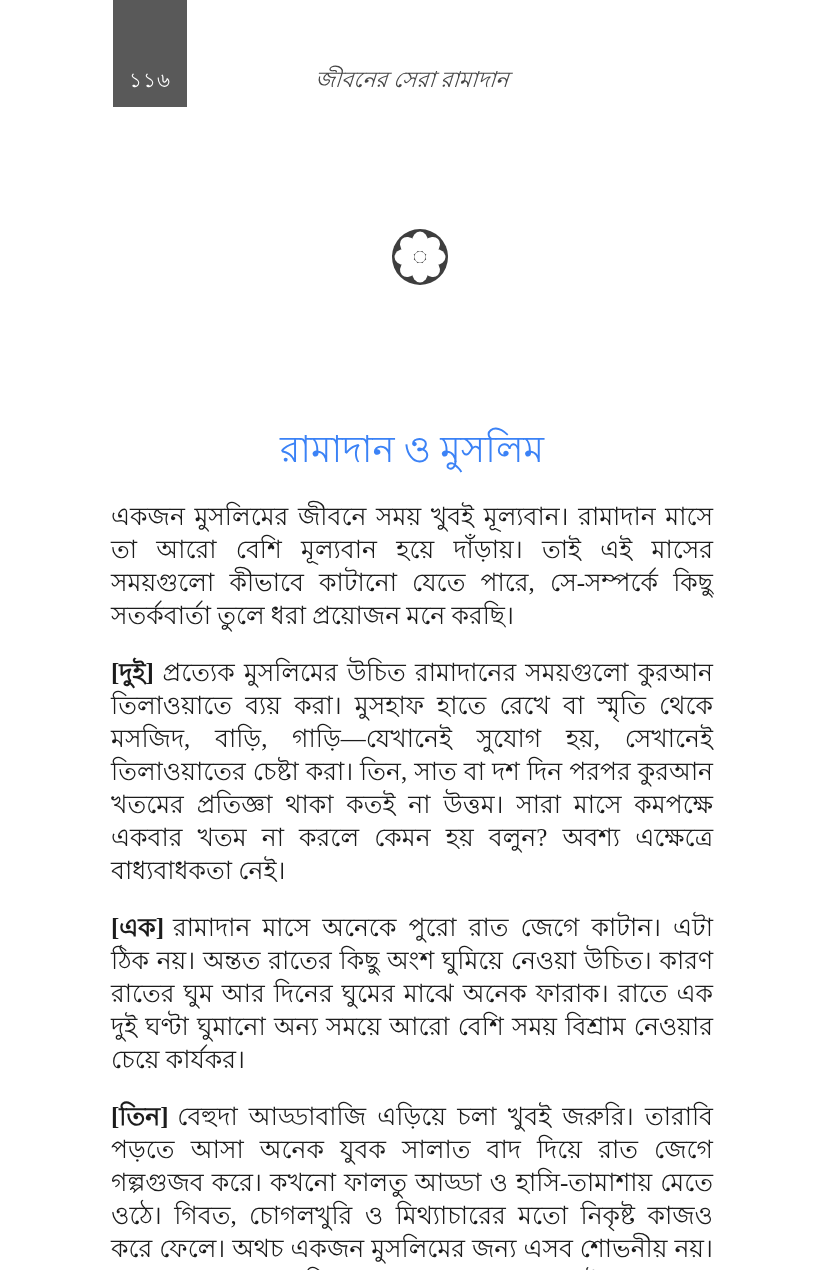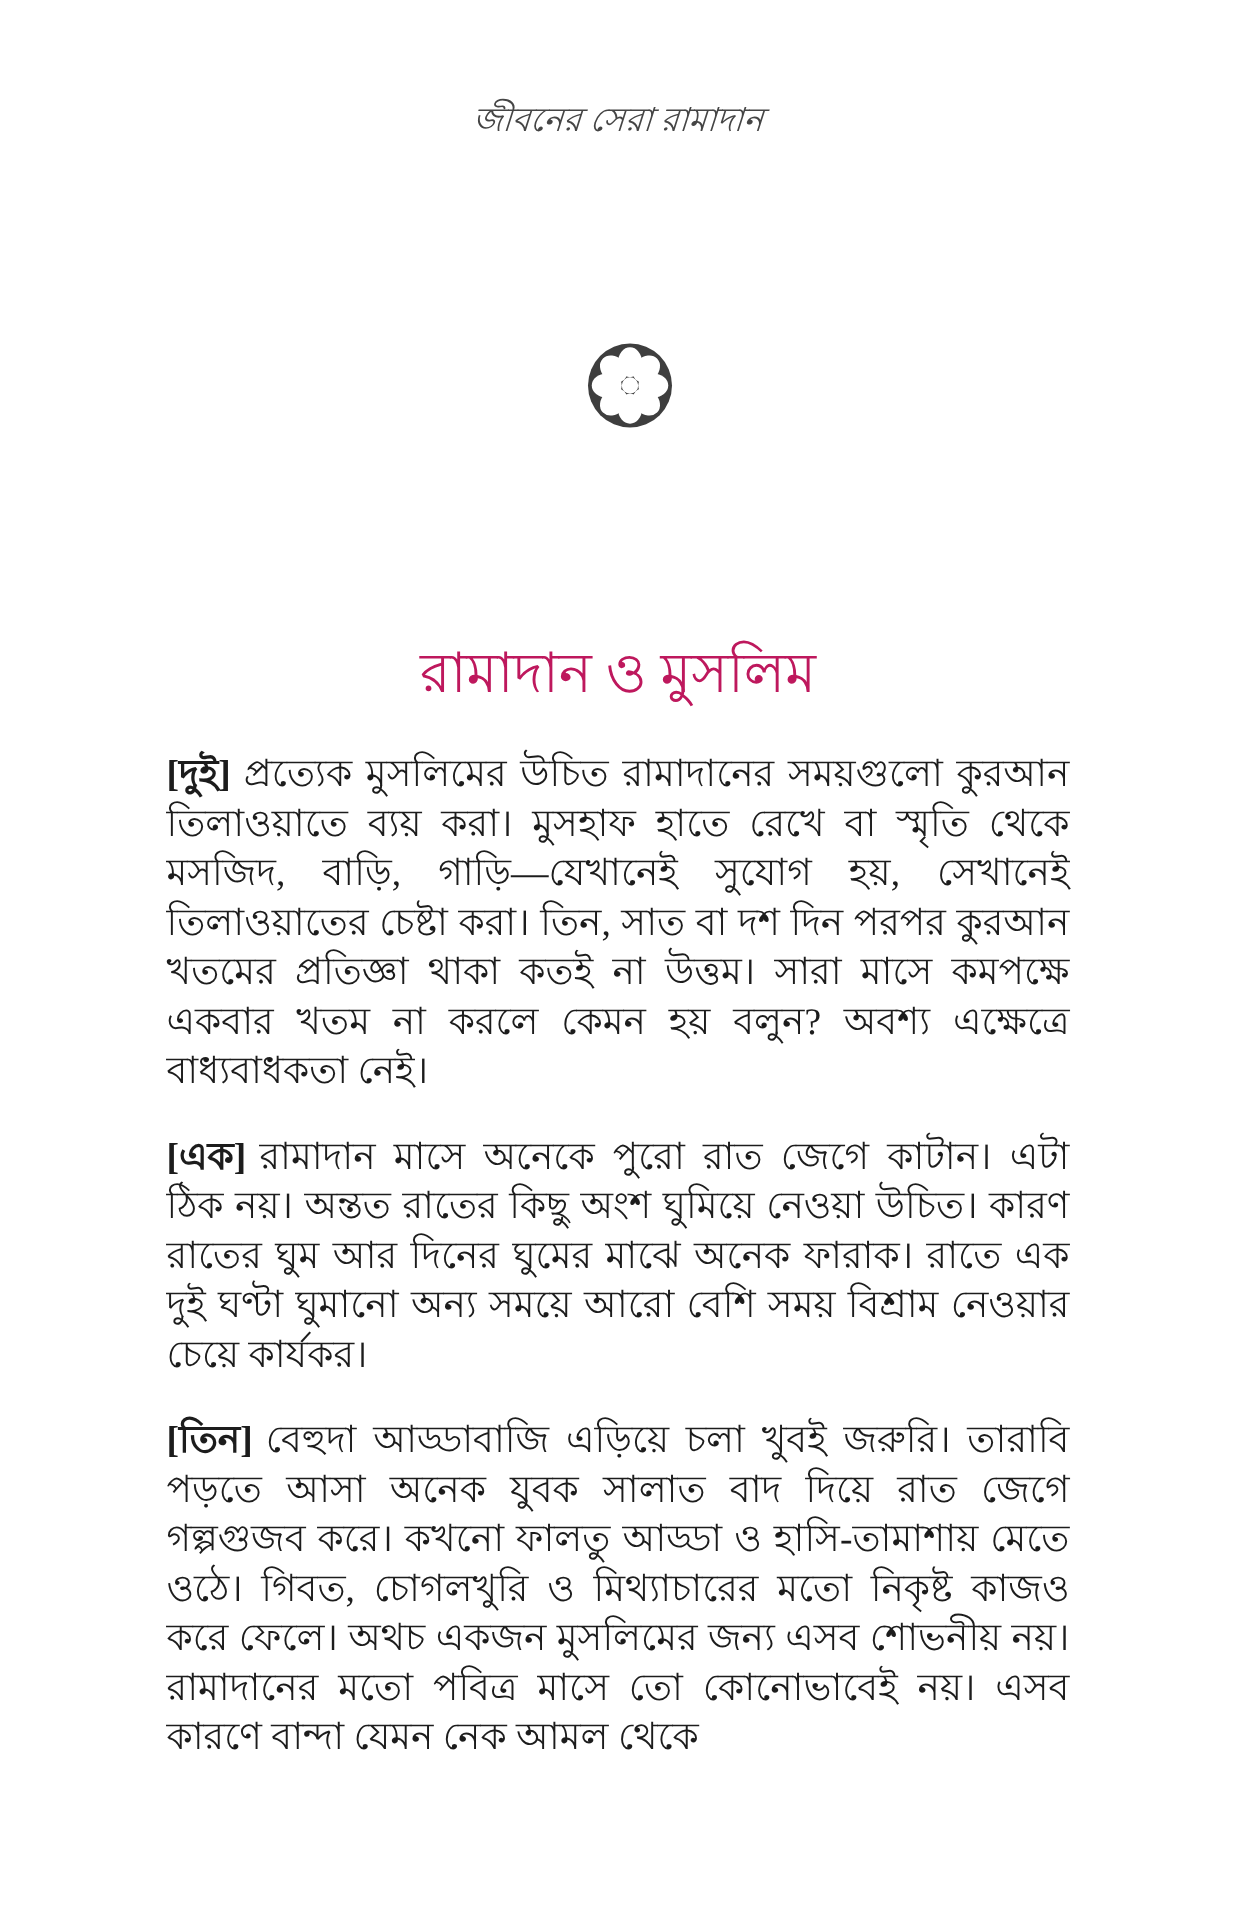--- a/index.html
+++ b/index.html
@@ -52,21 +52,21 @@
     width: 58px; height: 58px;
   }
 
   
   .chapter-title {
     position: absolute;
     left: 111px; top: 428px;
     width: 602px;
     text-align: center;
     font-size: 37px;
-    color: #be185d;
+    color: #3b82f6;
     line-height: 1.2;
   }
 
   
   .body-text {
     position: absolute;
     left: 111px; top: 500px;
     width: 602px;
     font-size: 25px;
     line-height: 33px;
@@ -76,20 +76,23 @@
   .para { margin: 0 0 24px 0; }
   .para:last-child { margin-bottom: 0; }
   .para-label { font-weight: bold; margin-right: 0.35em; }
   .para-label:empty { margin-right: 0; }
 </style>
 </head>
 <body>
 
 <div class="page">
 
+  <div class="pagenum-block">
+    <span class="pagenum">১১৬</span>
+  </div>
 
   <div class="running-header">জীবনের সেরা রামাদান</div>
 
   <div class="ornament">
     <svg width="58" height="58" viewBox="-29 -29 58 58" xmlns="http://www.w3.org/2000/svg">
       <circle cx="0" cy="0" r="28" fill="#3e3e3e"></circle>
       <g fill="#ffffff">
         <ellipse cx="0" cy="-15.5" rx="8" ry="10" transform="rotate(0)"></ellipse>
         <ellipse cx="0" cy="-15.5" rx="8" ry="10" transform="rotate(45)"></ellipse>
         <ellipse cx="0" cy="-15.5" rx="8" ry="10" transform="rotate(90)"></ellipse>
@@ -99,18 +102,19 @@
         <ellipse cx="0" cy="-15.5" rx="8" ry="10" transform="rotate(270)"></ellipse>
         <ellipse cx="0" cy="-15.5" rx="8" ry="10" transform="rotate(315)"></ellipse>
         <circle cx="0" cy="0" r="5.5"></circle>
       </g>
     </svg>
   </div>
 
   <h1 class="chapter-title" style="margin:0; font-weight:normal;">রামাদান ও মুসলিম</h1>
 
   <div class="body-text">
+    <p class="para"><span class="para-label"></span><span>একজন মুসলিমের জীবনে সময় খুবই মূল্যবান। রামাদান মাসে তা আরো বেশি মূল্যবান হয়ে দাঁড়ায়। তাই এই মাসের সময়গুলো কীভাবে কাটানো যেতে পারে, সে-সম্পর্কে কিছু সতর্কবার্তা তুলে ধরা প্রয়োজন মনে করছি।</span></p>
     <p class="para"><span class="para-label">[দুই]</span><span>প্রত্যেক মুসলিমের উচিত রামাদানের সময়গুলো কুরআন তিলাওয়াতে ব্যয় করা। মুসহাফ হাতে রেখে বা স্মৃতি থেকে মসজিদ, বাড়ি, গাড়ি—যেখানেই সুযোগ হয়, সেখানেই তিলাওয়াতের চেষ্টা করা। তিন, সাত বা দশ দিন পরপর কুরআন খতমের প্রতিজ্ঞা থাকা কতই না উত্তম। সারা মাসে কমপক্ষে একবার খতম না করলে কেমন হয় বলুন? অবশ্য এক্ষেত্রে বাধ্যবাধকতা নেই।</span></p>
     <p class="para"><span class="para-label">[এক]</span><span>রামাদান মাসে অনেকে পুরো রাত জেগে কাটান। এটা ঠিক নয়। অন্তত রাতের কিছু অংশ ঘুমিয়ে নেওয়া উচিত। কারণ রাতের ঘুম আর দিনের ঘুমের মাঝে অনেক ফারাক। রাতে এক দুই ঘণ্টা ঘুমানো অন্য সময়ে আরো বেশি সময় বিশ্রাম নেওয়ার চেয়ে কার্যকর।</span></p>
     <p class="para"><span class="para-label">[তিন]</span><span>বেহুদা আড্ডাবাজি এড়িয়ে চলা খুবই জরুরি। তারাবি পড়তে আসা অনেক যুবক সালাত বাদ দিয়ে রাত জেগে গল্পগুজব করে। কখনো ফালতু আড্ডা ও হাসি-তামাশায় মেতে ওঠে। গিবত, চোগলখুরি ও মিথ্যাচারের মতো নিকৃষ্ট কাজও করে ফেলে। অথচ একজন মুসলিমের জন্য এসব শোভনীয় নয়। রামাদানের মতো পবিত্র মাসে তো কোনোভাবেই নয়। এসব কারণে বান্দা যেমন নেক আমল থেকে</span></p>
   </div>
 
 </div>
 
 </body></html>

